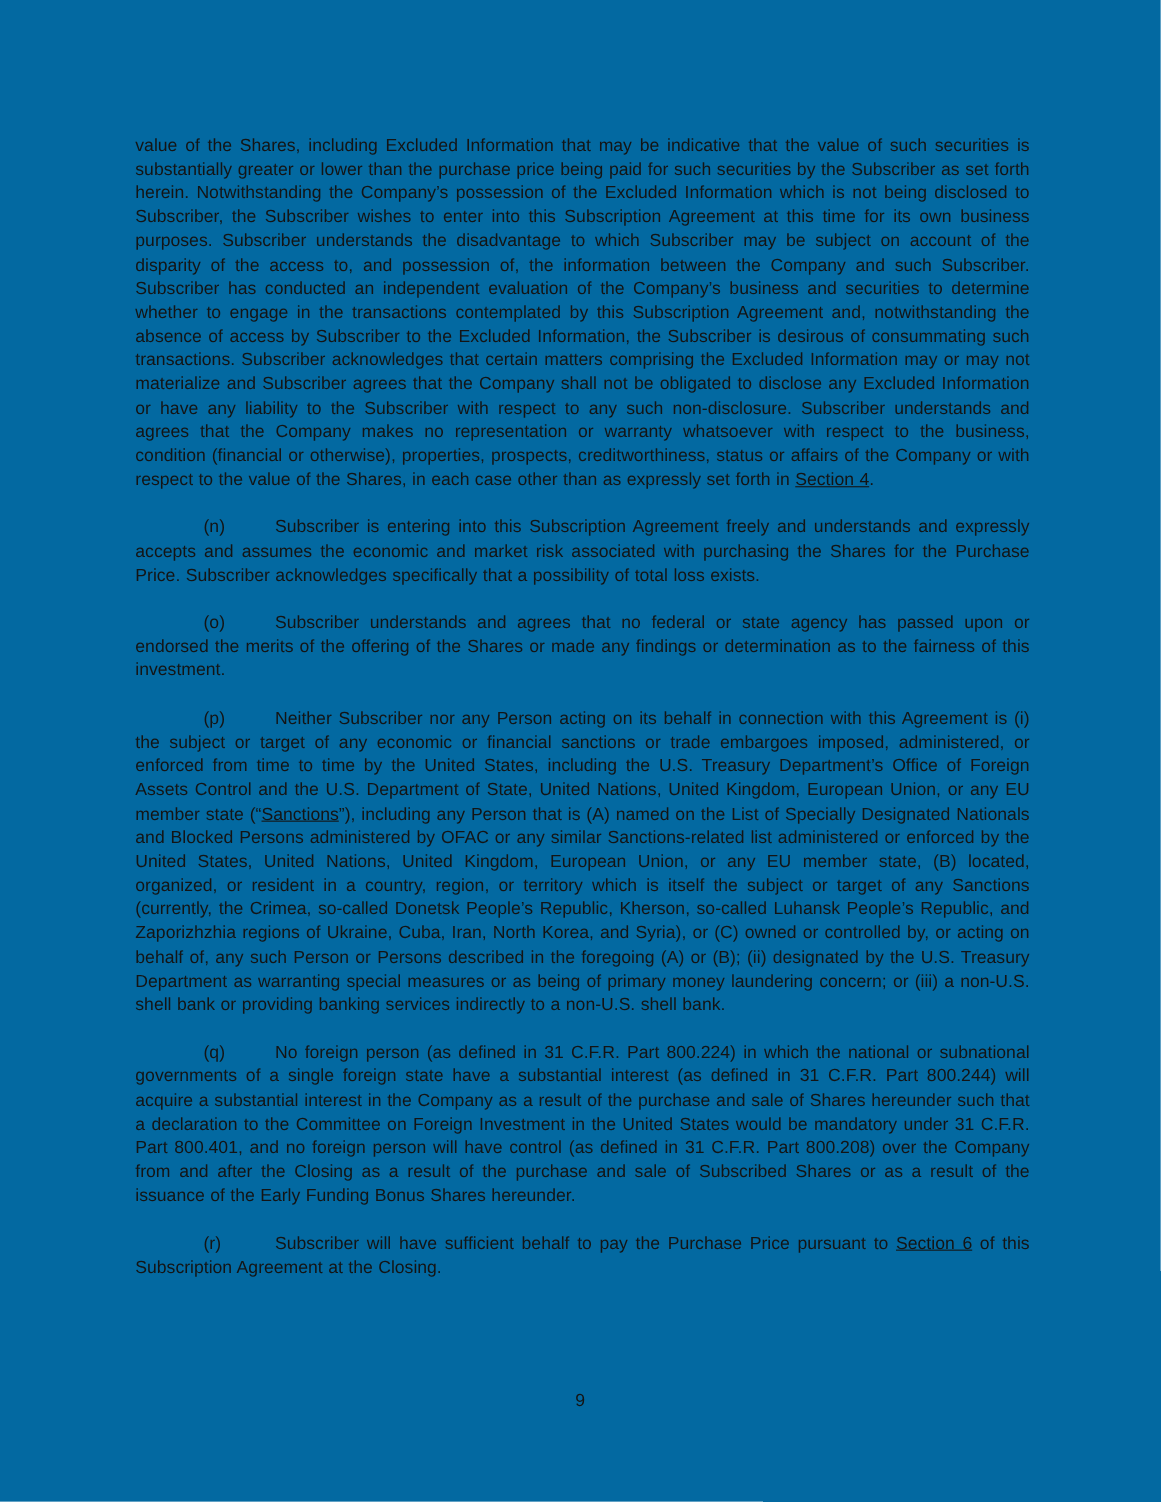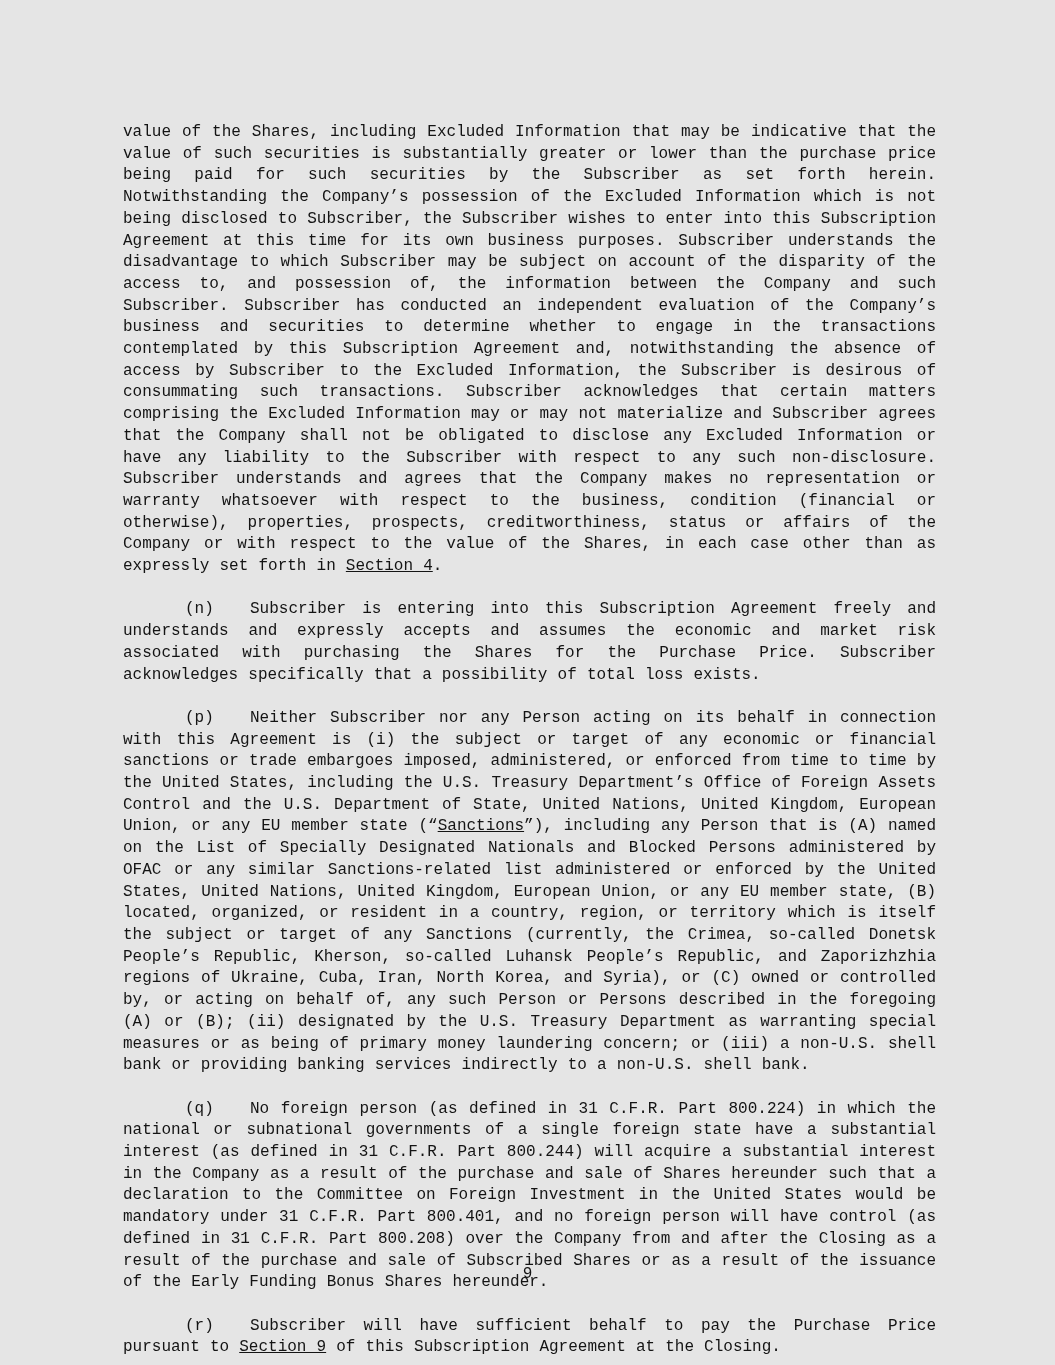--- a/index.html
+++ b/index.html
@@ -8,22 +8,21 @@
     width: 1055px;
     height: 1365px;
     position: relative;
     font-family: "Liberation Sans", sans-serif;
     color: #141414;
     overflow: hidden;
   }
   .page {
     position: absolute;
     inset: 0;
-    background: #e5e5e5;
-    font-family: Liberation Mono, monospace;
+    background: #0369a1;
   }
   .content {
     position: absolute;
     left: 123px;
     top: 122px;
     width: 813px;
   }
   p.para {
     font-size: 16px;
     line-height: 21.7px;
@@ -55,23 +54,24 @@
 </head>
 <body>
 
 <div class="page">
   <div class="content">
 
     <p class="para"><span>value of the Shares, including Excluded Information that may be indicative that the value of such securities is substantially greater or lower than the purchase price being paid for such securities by the Subscriber as set forth herein. Notwithstanding the Company’s possession of the Excluded Information which is not being disclosed to Subscriber, the Subscriber wishes to enter into this Subscription Agreement at this time for its own business purposes. Subscriber understands the disadvantage to which Subscriber may be subject on account of the disparity of the access to, and possession of, the information between the Company and such Subscriber. Subscriber has conducted an independent evaluation of the Company’s business and securities to determine whether to engage in the transactions contemplated by this Subscription Agreement and, notwithstanding the absence of access by Subscriber to the Excluded Information, the Subscriber is desirous of consummating such transactions. Subscriber acknowledges that certain matters comprising the Excluded Information may or may not materialize and Subscriber agrees that the Company shall not be obligated to disclose any Excluded Information or have any liability to the Subscriber with respect to any such non-disclosure. Subscriber understands and agrees that the Company makes no representation or warranty whatsoever with respect to the business, condition (financial or otherwise), properties, prospects, creditworthiness, status or affairs of the Company or with respect to the value of the Shares, in each case other than as expressly set forth in </span><span class="u">Section 4</span><span>.</span></p>
 
     <p class="para lettered"><span class="label">(n)</span><span>Subscriber is entering into this Subscription Agreement freely and understands and expressly accepts and assumes the economic and market risk associated with purchasing the Shares for the Purchase Price. Subscriber acknowledges specifically that a possibility of total loss exists.</span></p>
 
+    <p class="para lettered"><span class="label">(o)</span><span>Subscriber understands and agrees that no federal or state agency has passed upon or endorsed the merits of the offering of the Shares or made any findings or determination as to the fairness of this investment.</span></p>
 
     <p class="para lettered"><span class="label">(p)</span><span>Neither Subscriber nor any Person acting on its behalf in connection with this Agreement is (i) the subject or target of any economic or financial sanctions or trade embargoes imposed, administered, or enforced from time to time by the United States, including the U.S. Treasury Department’s Office of Foreign Assets Control and the U.S. Department of State, United Nations, United Kingdom, European Union, or any EU member state (“</span><span class="u">Sanctions</span><span>”), including any Person that is (A) named on the List of Specially Designated Nationals and Blocked Persons administered by OFAC or any similar Sanctions-related list administered or enforced by the United States, United Nations, United Kingdom, European Union, or any EU member state, (B) located, organized, or resident in a country, region, or territory which is itself the subject or target of any Sanctions (currently, the Crimea, so-called Donetsk People’s Republic, Kherson, so-called Luhansk People’s Republic, and Zaporizhzhia regions of Ukraine, Cuba, Iran, North Korea, and Syria), or (C) owned or controlled by, or acting on behalf of, any such Person or Persons described in the foregoing (A) or (B); (ii) designated by the U.S. Treasury Department as warranting special measures or as being of primary money laundering concern; or (iii) a non-U.S. shell bank or providing banking services indirectly to a non-U.S. shell bank.</span></p>
 
     <p class="para lettered"><span class="label">(q)</span><span>No foreign person (as defined in 31 C.F.R. Part 800.224) in which the national or subnational governments of a single foreign state have a substantial interest (as defined in 31 C.F.R. Part 800.244) will acquire a substantial interest in the Company as a result of the purchase and sale of Shares hereunder such that a declaration to the Committee on Foreign Investment in the United States would be mandatory under 31 C.F.R. Part 800.401, and no foreign person will have control (as defined in 31 C.F.R. Part 800.208) over the Company from and after the Closing as a result of the purchase and sale of Subscribed Shares or as a result of the issuance of the Early Funding Bonus Shares hereunder.</span></p>
 
-    <p class="para lettered"><span class="label">(r)</span><span>Subscriber will have sufficient behalf to pay the Purchase Price pursuant to </span><span class="u">Section 9</span><span> of this Subscription Agreement at the Closing.</span></p>
+    <p class="para lettered"><span class="label">(r)</span><span>Subscriber will have sufficient behalf to pay the Purchase Price pursuant to </span><span class="u">Section 6</span><span> of this Subscription Agreement at the Closing.</span></p>
 
   </div>
 
   <div class="page-number">9</div>
 </div>
 
 </body></html>

